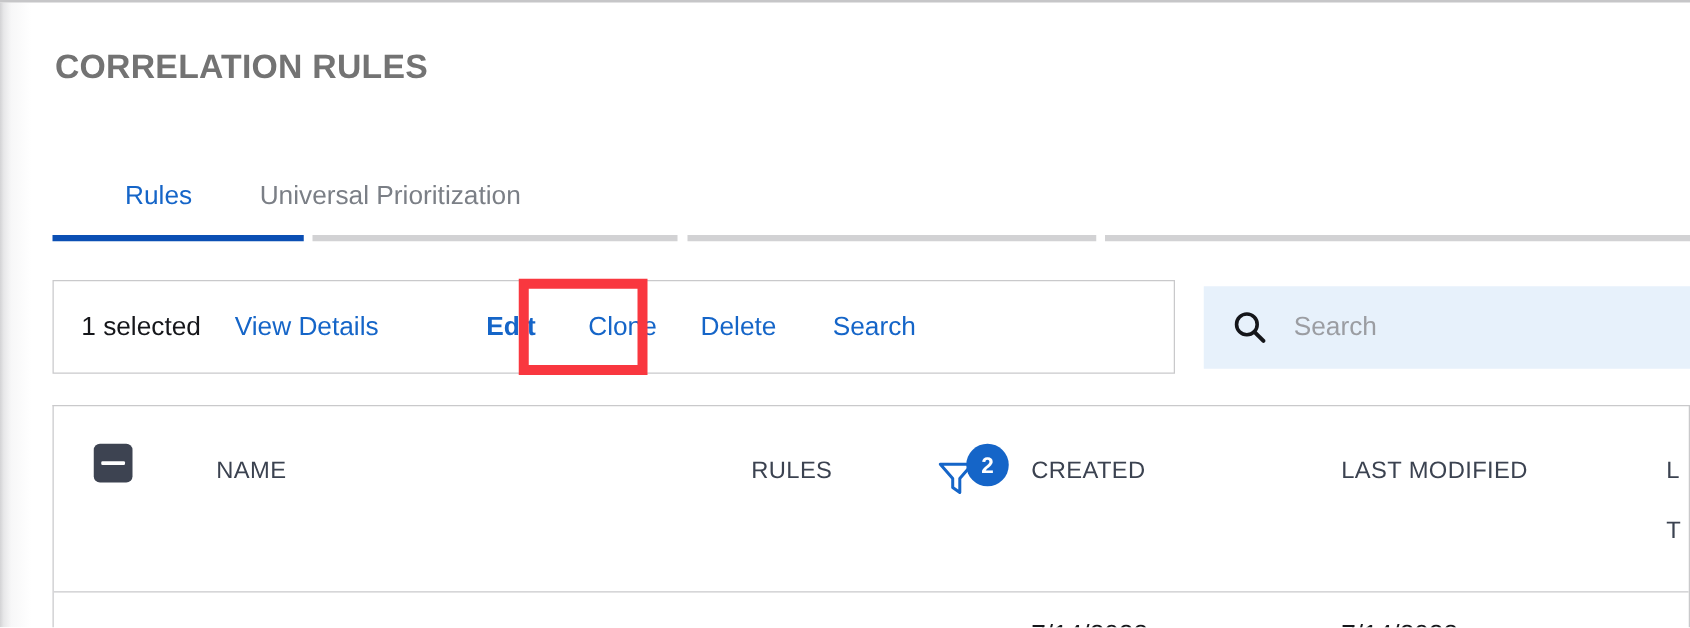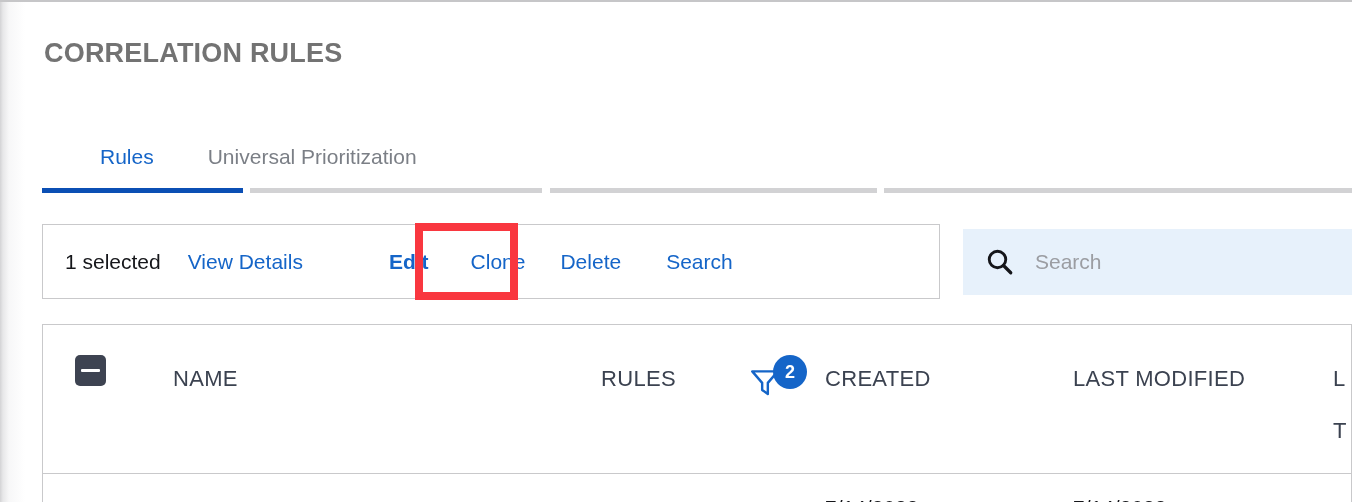--- a/index.html
+++ b/index.html
@@ -171,21 +171,21 @@
     overflow: hidden;
   }
   .thead {
     position: relative;
     height: 148px;
     border-bottom: 1px solid #c9c9cb;
   }
   .th {
     position: absolute;
     top: 41px;
-    font-size: 22px;
+    font-size: 19px;
     letter-spacing: 0.3px;
     color: #3b4250;
     white-space: nowrap;
   }
   .th-name      { left: 130px; }
   .th-author    { left: 558px; }
   .th-created   { left: 782px; }
   .th-modified  { left: 1030px; }
   .th-trig      { left: 1290px; }
   .th-trig .l2  { display: block; margin-top: 26px; }

